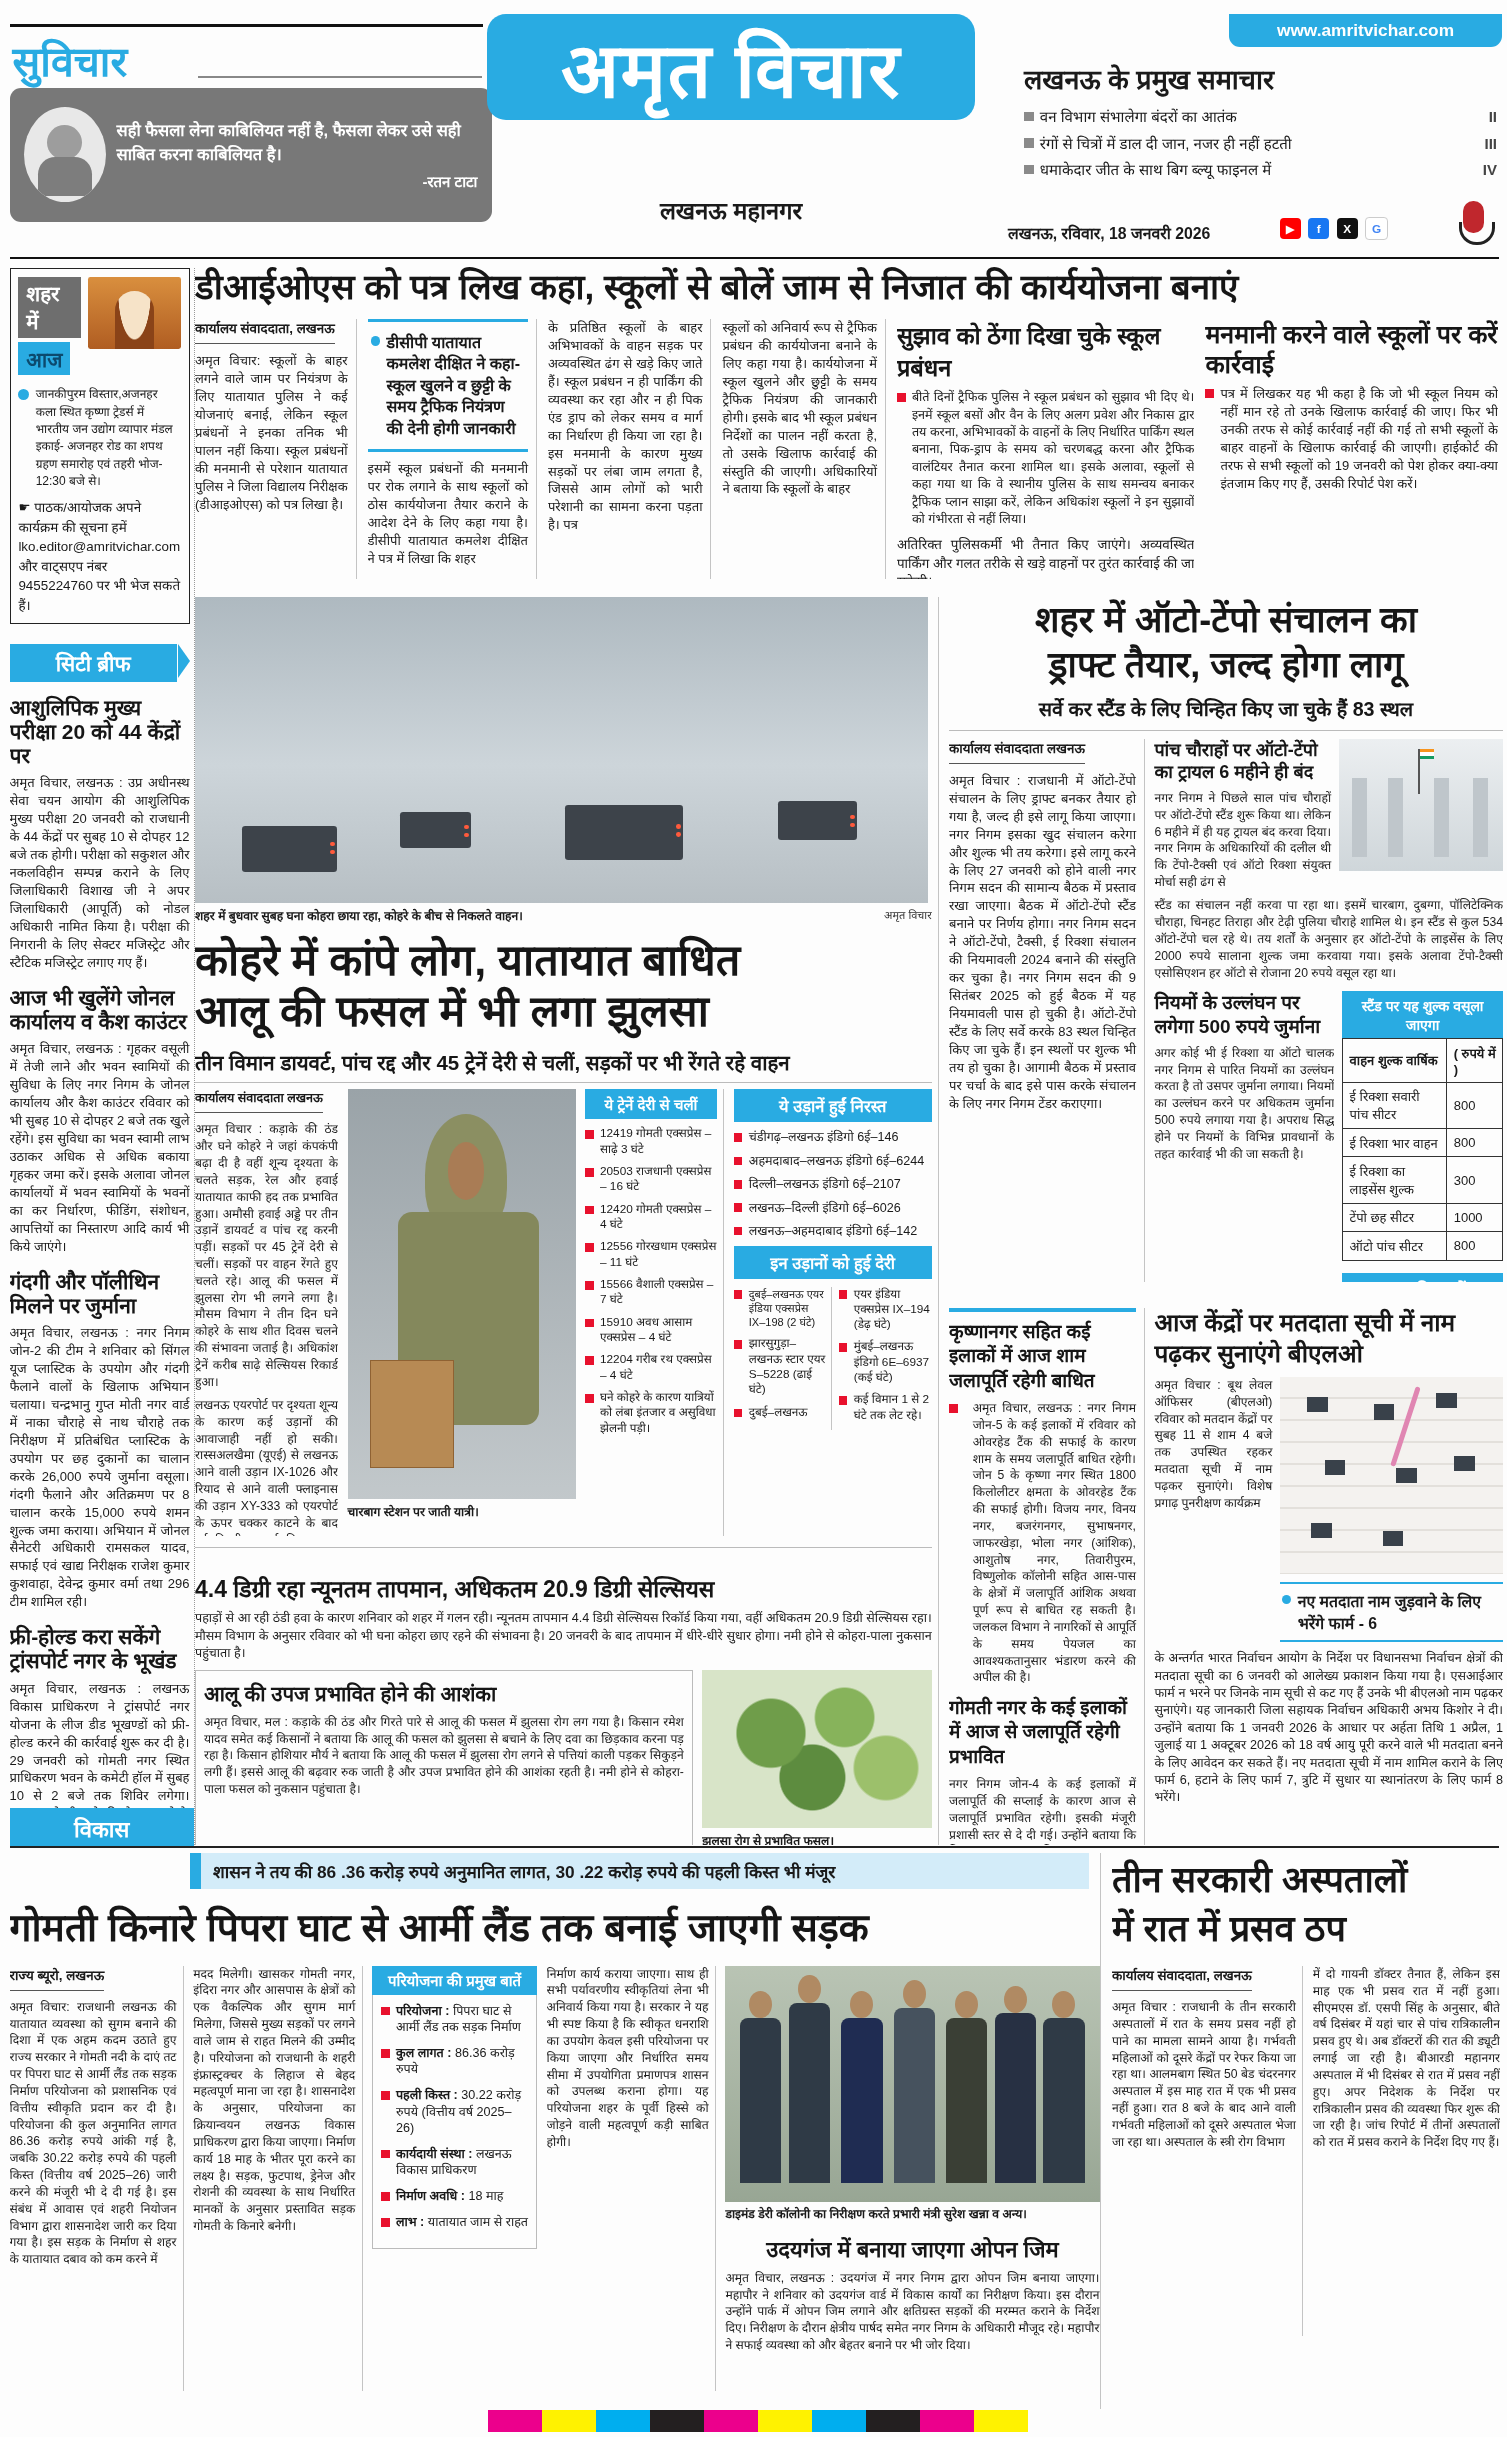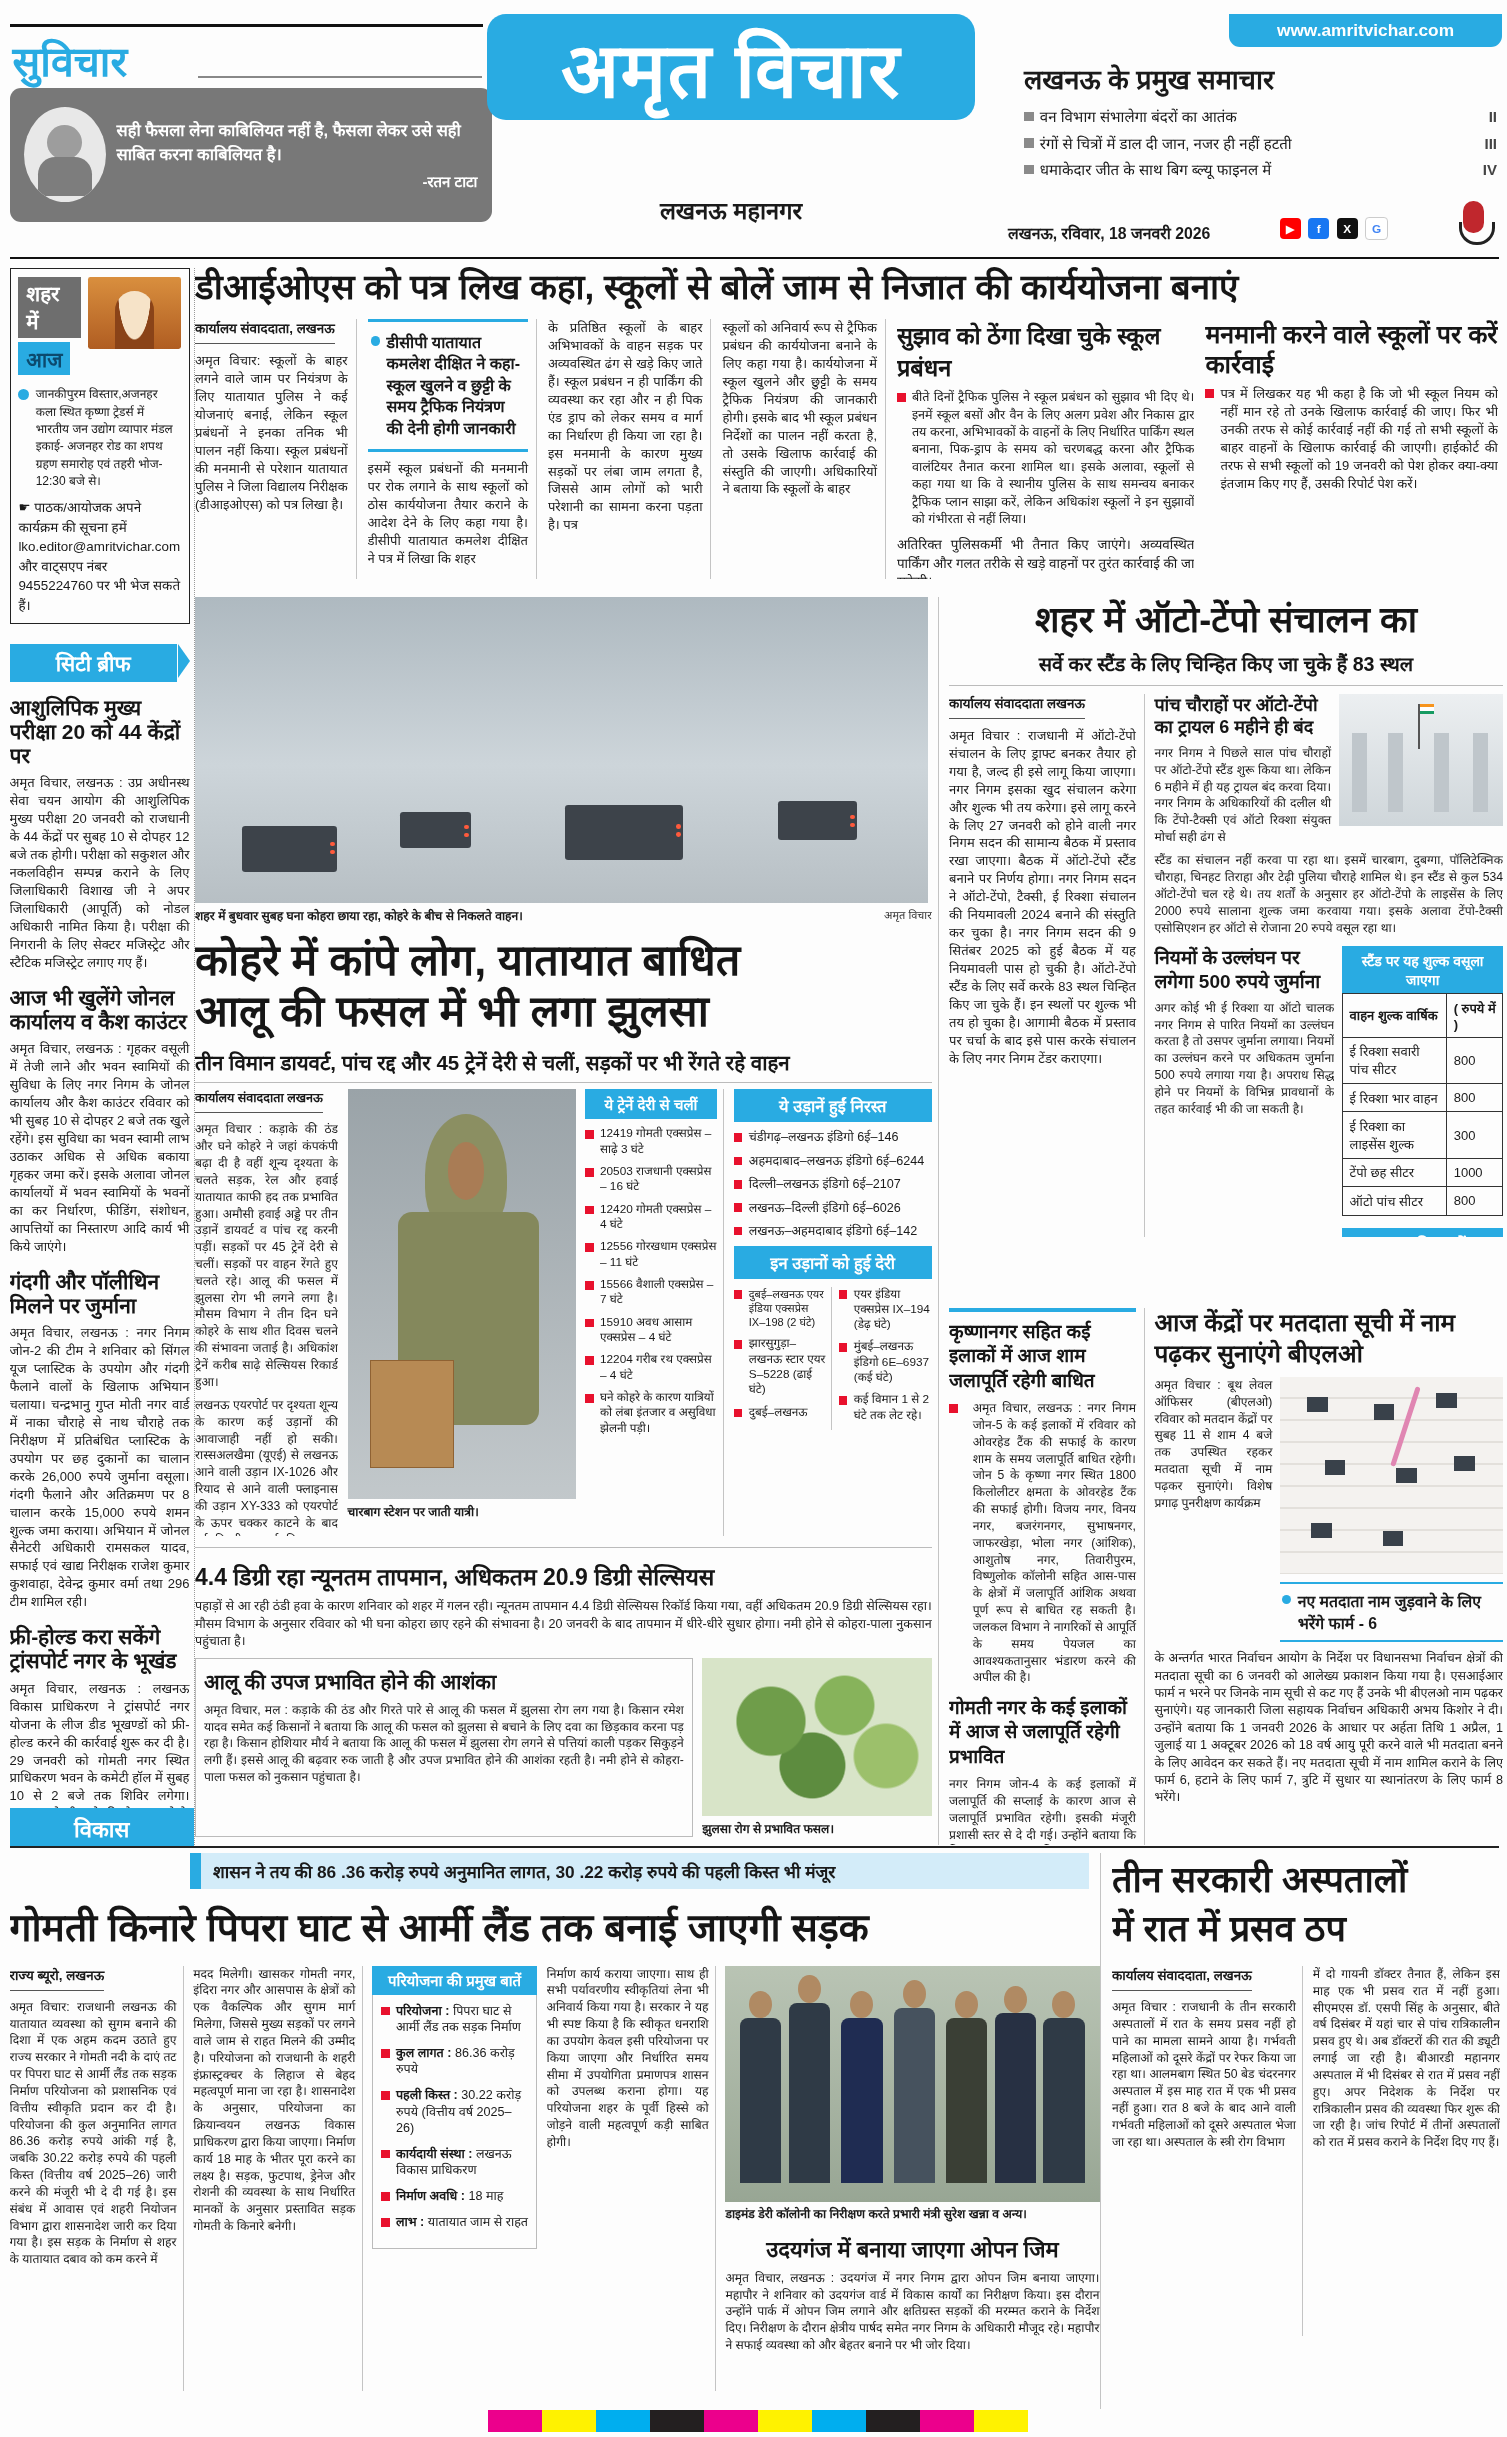--- a/index.html
+++ b/index.html
@@ -370,37 +370,38 @@
 
             <li style="font-size:11.8px;">
               <span class="rb"></span>
               <span>कई विमान 1 से 2 घंटे तक लेट रहे।</span>
             </li>
           </ul>
       </div>
     </div>
   </div>
 
-  <h2 style="font-size:23px;margin-top:11px;border-top:0.8px solid #bbb;padding-top:12px;">4.4 डिग्री रहा न्यूनतम तापमान, अधिकतम 20.9 डिग्री सेल्सियस</h2>
+  <h2 style="font-size:23px;margin-top:11px;border-top:0.8px solid #bbb;padding-top:24px;">4.4 डिग्री रहा न्यूनतम तापमान, अधिकतम 20.9 डिग्री सेल्सियस</h2>
   <p class="body-txt" style="margin:6.3px 0 7.9px;font-size:12.6px;">पहाड़ों से आ रही ठंडी हवा के कारण शनिवार को शहर में गलन रही। न्यूनतम तापमान 4.4 डिग्री सेल्सियस रिकॉर्ड किया गया, वहीं अधिकतम 20.9 डिग्री सेल्सियस रहा। मौसम विभाग के अनुसार रविवार को भी घना कोहरा छाए रहने की संभावना है। 20 जनवरी के बाद तापमान में धीरे-धीरे सुधार होगा। नमी होने से कोहरा-पाला नुकसान पहुंचाता है।</p>
 
   <div style="display:flex;gap:9.5px;">
     <div class="clip" style="width:480px;border:0.8px solid #bbb;padding:7.9px;">
       <h3 style="font-size:20.5px;margin-bottom:6.3px;">आलू की उपज प्रभावित होने की आशंका</h3>
       <p class="body-txt" style="margin:0;font-size:12.2px;">अमृत विचार, मल : कड़ाके की ठंड और गिरते पारे से आलू की फसल में झुलसा रोग लग गया है। किसान रमेश यादव समेत कई किसानों ने बताया कि आलू की फसल को झुलसा से बचाने के लिए दवा का छिड़काव करना पड़ रहा है। किसान होशियार मौर्य ने बताया कि आलू की फसल में झुलसा रोग लगने से पत्तियां काली पड़कर सिकुड़ने लगी हैं। इससे आलू की बढ़वार रुक जाती है और उपज प्रभावित होने की आशंका रहती है। नमी होने से कोहरा-पाला फसल को नुकसान पहुंचाता है।</p>
     </div>
     <div style="flex:1;">
       <div class="ph ph-veg" style="width:100%;height:158px;"></div>
       <div class="cap">झुलसा रोग से प्रभावित फसल।</div>
     </div>
   </div>
 </div>
 
 <div class="abs clip" style="left:949px;top:597px;width:554px;height:705px;">
   <h1 style="font-size:36px;text-align:center;line-height:1.25;">शहर में ऑटो-टेंपो संचालन का</h1>
+  <h1 style="font-size:36px;text-align:center;line-height:1.25;">ड्राफ्ट तैयार, जल्द होगा लागू</h1>
   <h3 style="font-size:19.7px;text-align:center;margin:7.9px 0;border-bottom:0.8px solid #bbb;padding-bottom:7.9px;">सर्वे कर स्टैंड के लिए चिन्हित किए जा चुके हैं 83 स्थल</h3>
 
   <div style="display:flex;gap:9.5px;">
     <div class="clip col-rule" style="width:187px;padding-right:7.9px;height:543px;">
       <span class="byline">कार्यालय संवाददाता लखनऊ</span>
       <p class="body-txt" style="margin:0;">अमृत विचार : राजधानी में ऑटो-टेंपो संचालन के लिए ड्राफ्ट बनकर तैयार हो गया है, जल्द ही इसे लागू किया जाएगा। नगर निगम इसका खुद संचालन करेगा और शुल्क भी तय करेगा। इसे लागू करने के लिए 27 जनवरी को होने वाली नगर निगम सदन की सामान्य बैठक में प्रस्ताव रखा जाएगा। बैठक में ऑटो-टेंपो स्टैंड बनाने पर निर्णय होगा। नगर निगम सदन ने ऑटो-टेंपो, टैक्सी, ई रिक्शा संचालन की नियमावली 2024 बनाने की संस्तुति कर चुका है। नगर निगम सदन की 9 सितंबर 2025 को हुई बैठक में यह नियमावली पास हो चुकी है। ऑटो-टेंपो स्टैंड के लिए सर्वे करके 83 स्थल चिन्हित किए जा चुके हैं। इन स्थलों पर शुल्क भी तय हो चुका है। आगामी बैठक में प्रस्ताव पर चर्चा के बाद इसे पास करके संचालन के लिए नगर निगम टेंडर कराएगा।</p>
     </div>
     <div class="clip" style="flex:1;height:543px;">
       <div style="display:flex;gap:7.9px;">
         <div style="width:180px;">

